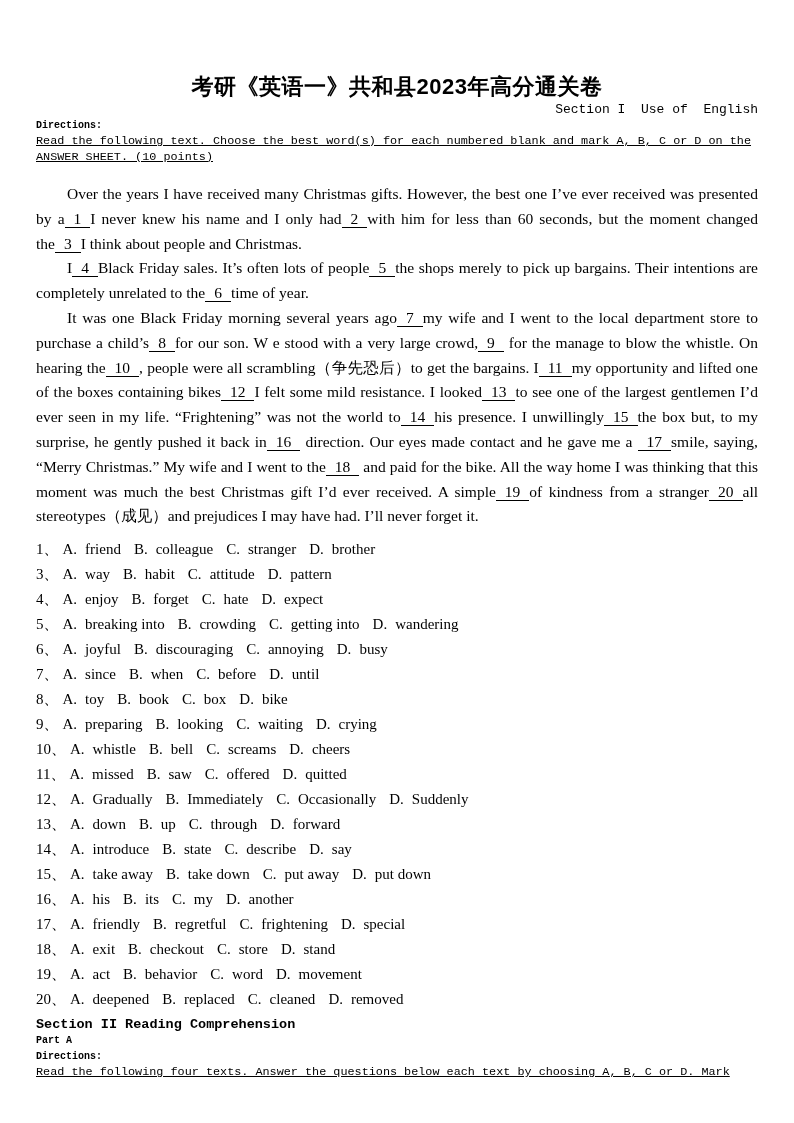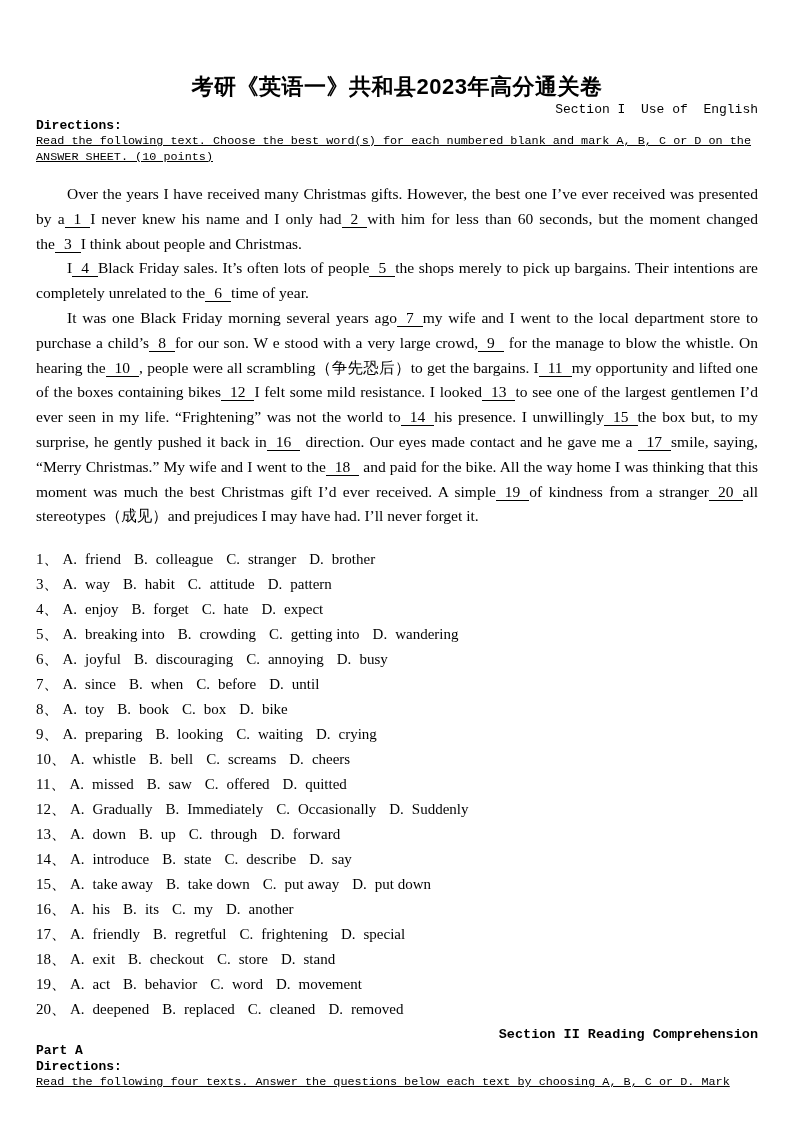--- a/index.html
+++ b/index.html
@@ -26,21 +26,21 @@
     text-align: right;
     font-family: "Liberation Mono", "DejaVu Sans Mono", monospace;
     font-size: 13px;
     line-height: 16px;
     margin-top: 2px;
     white-space: pre;
   }
   .mono-label {
     font-family: "Liberation Mono", "DejaVu Sans Mono", monospace;
     font-weight: 700;
-    font-size: 13px;
+    font-size: 10px;
     line-height: 16px;
   }
   .mono-line {
     font-family: "Liberation Mono", "DejaVu Sans Mono", monospace;
     font-size: 11.8px;
     line-height: 15.5px;
     white-space: nowrap;
     text-decoration: underline;
   }
   .passage { margin-top: 17px; }
@@ -50,32 +50,32 @@
     font-size: 15.5px;
     line-height: 24.8px;
     text-align: justify;
     text-indent: 2em;
   }
   .blank {
     border-bottom: 1px solid #000;
     padding: 0 9px;
     white-space: nowrap;
   }
-  .questions { margin-top: 18px; }
+  .questions { margin-top: 8px; }
   .qrow {
     font-family: "Liberation Serif", "DejaVu Serif", serif;
     font-size: 15px;
     line-height: 25px;
     white-space: nowrap;
   }
   .qnum { margin-right: 4px; }
   .opt { margin-right: 13px; }
   .opt .letter { margin-right: 8px; }
   .sec2-heading {
-    text-align: right;
+    text-align: left;
     font-family: "Liberation Mono", "DejaVu Sans Mono", monospace;
     font-weight: 700;
     font-size: 13.5px;
     line-height: 17px;
     margin-top: 4px;
   }
 </style>
 </head>
 <body>
 

